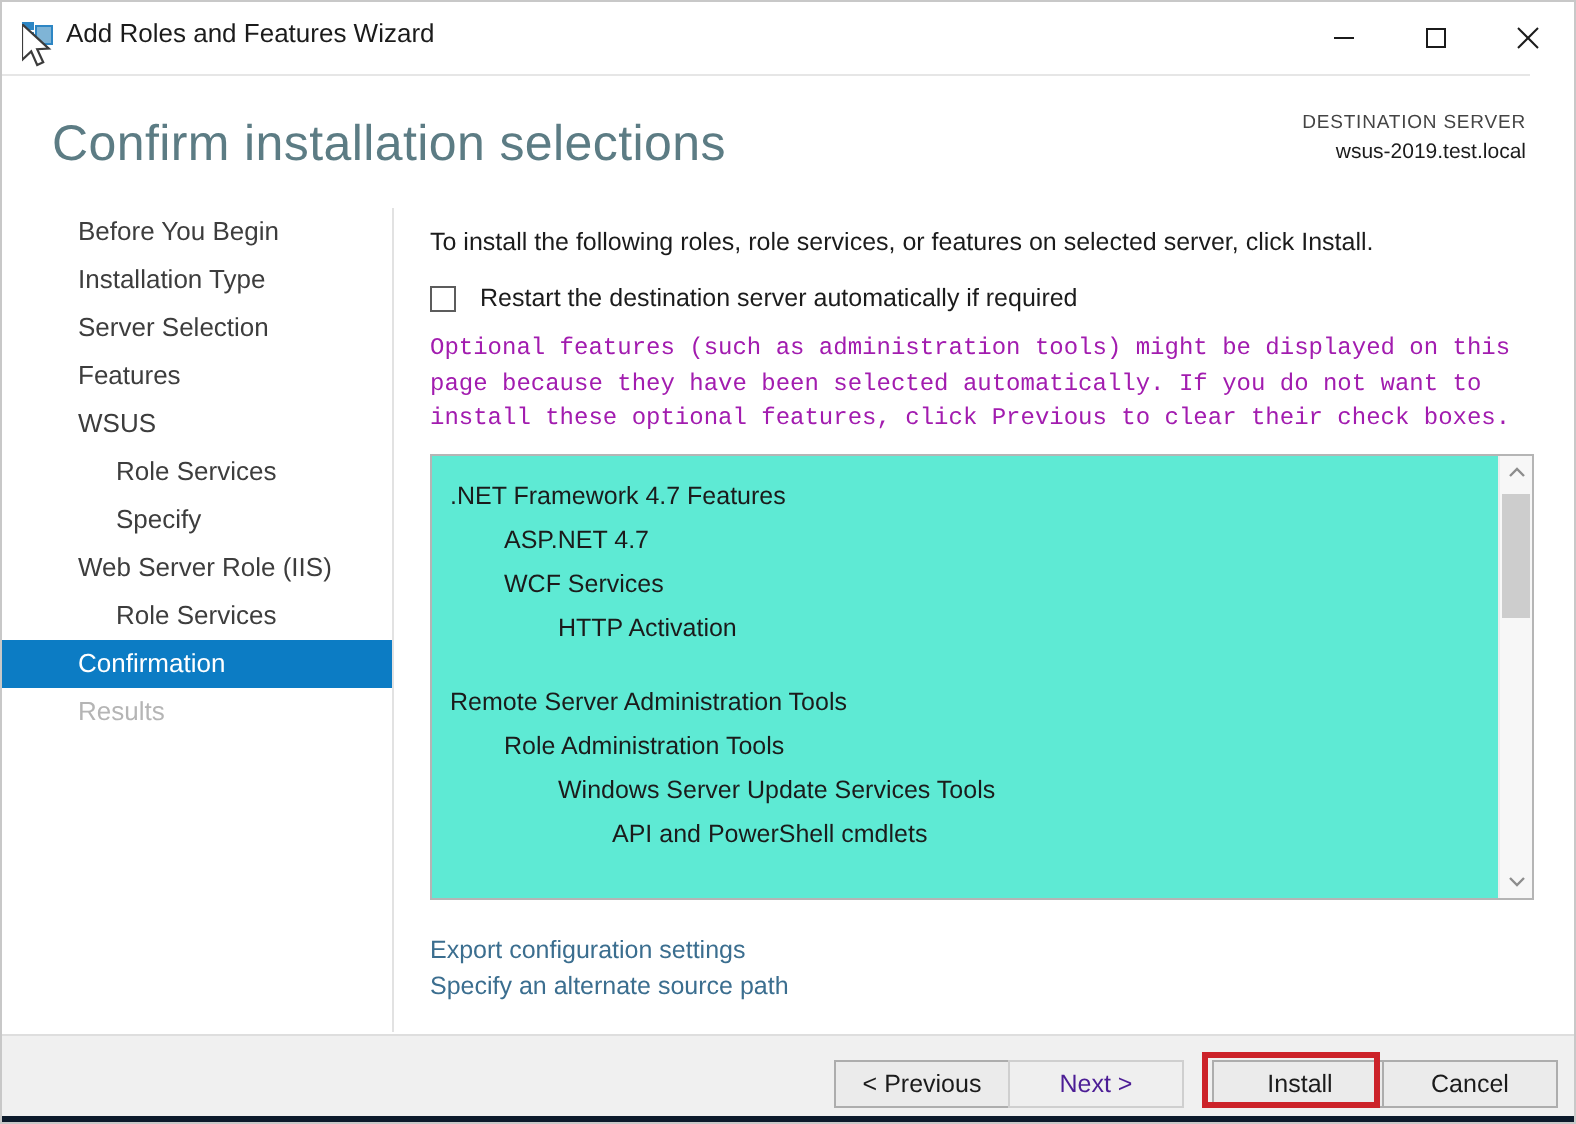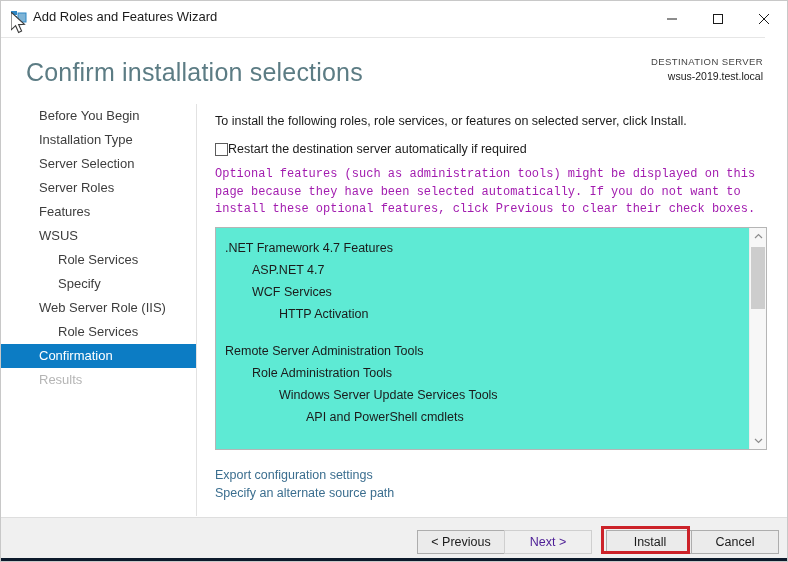--- a/index.html
+++ b/index.html
@@ -140,20 +140,21 @@
     align-items: center;
   }
   #restart-checkbox {
     width: 13px; height: 13px;
     border: 1px solid #5c5c5c;
     background: #ffffff;
     box-sizing: border-box;
     flex: 0 0 auto;
   }
   #restart-label {
+    margin-left: 12px;
     font-size: 12.5px;
     color: #1b1b1b;
     white-space: nowrap;
   }
   #optional-text {
     position: absolute;
     left: 18px; top: 62px;
     width: 555px;
     font-size: 12px;
     line-height: 17.5px;
@@ -321,21 +322,20 @@
     <div id="dest-wrap">
       <div id="dest-label">DESTINATION SERVER</div>
       <div id="dest-name">wsus-2019.test.local</div>
     </div>
   </div>
 
   <div id="sidebar">
       <div class="nav-item">Before You Begin</div>
       <div class="nav-item">Installation Type</div>
       <div class="nav-item">Server Selection</div>
-      <div class="nav-item">Server Roles</div>
       <div class="nav-item">Features</div>
       <div class="nav-item">WSUS</div>
       <div class="nav-item indent">Role Services</div>
       <div class="nav-item indent">Specify</div>
       <div class="nav-item">Web Server Role (IIS)</div>
       <div class="nav-item indent">Role Services</div>
       <div class="nav-item selected">Confirmation</div>
       <div class="nav-item disabled">Results</div>
     </div>
 

